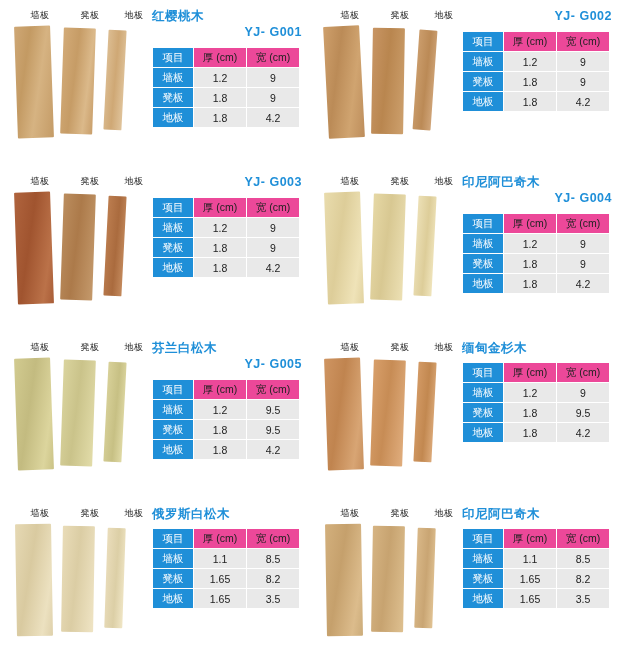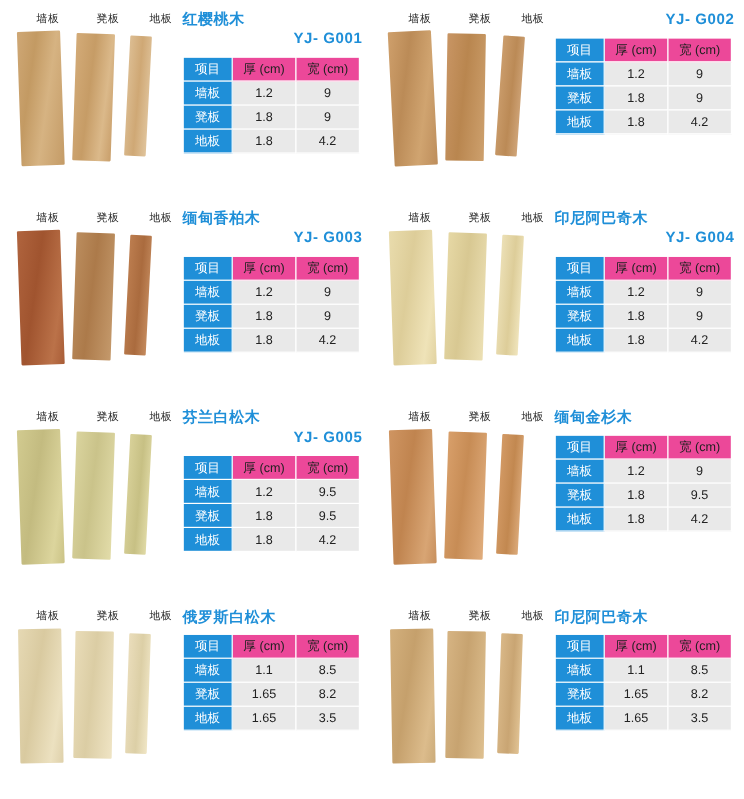--- a/index.html
+++ b/index.html
@@ -238,21 +238,20 @@
           <span class="sl1">凳板</span>
           <span class="sl2">地板</span>
         </div>
         <div class="boards">
           <div class="board b-wall" style="background:linear-gradient(100deg,#b0643e 0%,#a0542f 40%,#bb7249 80%,#a85c36 100%);transform:rotate(-2deg);"></div>
           <div class="board b-stool" style="background:linear-gradient(95deg,#bb8d5e 0%,#ac7a4a 45%,#c4996b 100%);transform:rotate(2deg);"></div>
           <div class="board b-floor" style="background:linear-gradient(92deg,#bc7d4f 0%,#aa6b3e 55%,#c48a5d 100%);transform:rotate(3deg);"></div>
         </div>
       </div>
       <div class="info">
-        <div class="title">缅甸香柏木</div>
         <div class="code">YJ- G003</div>
         <table class="spec">
           <tbody>
               <tr>
             <th class="hdr-blue">项目</th>
             <th class="hdr-grey">厚 (cm)</th>
             <th class="hdr-grey">宽 (cm)</th>
           </tr>
           <tr>
             <td class="row-label">墙板</td>

